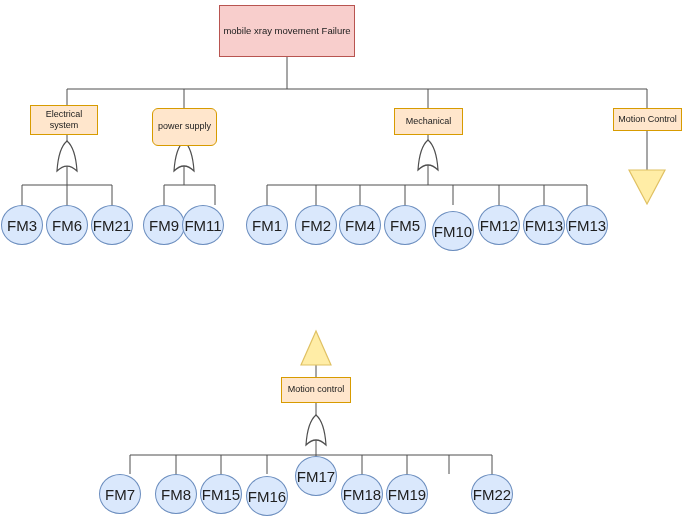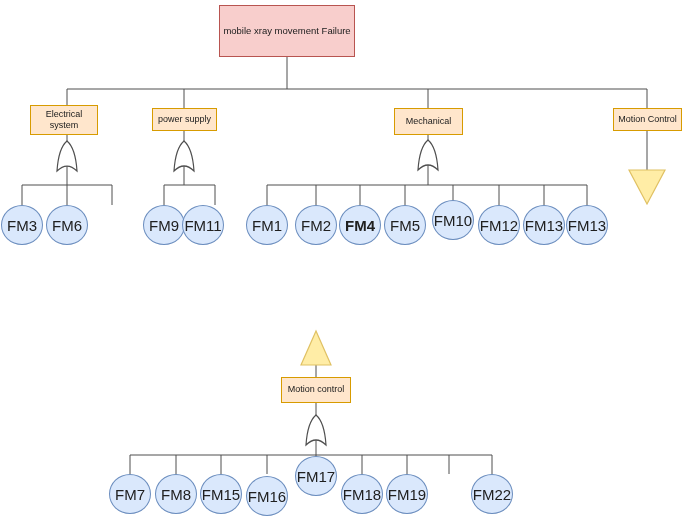--- a/index.html
+++ b/index.html
@@ -47,44 +47,45 @@
     <path style="fill:#ffffff;stroke:var(--line,#4f4f4f);" stroke-width="1.2" d="M306 445 C307 430 310 420 316 415 C322 420 325 430 326 445 Q316 435 306 445 Z"></path>
 
     <polygon style="fill:var(--transfer-fill,#ffeda6);stroke:var(--transfer-stroke,#e0c163);" stroke-width="1.2" points="629,170 665,170 647,204"></polygon>
     <polygon style="fill:var(--transfer-fill,#ffeda6);stroke:var(--transfer-stroke,#e0c163);" stroke-width="1.2" points="301,365 331,365 316,331"></polygon>
   </svg>
 
   <div class="box root" style="left:219px;top:5px;width:136px;height:52px;">mobile xray movement Failure</div>
 
   <div class="box" style="left:30px;top:105px;width:68px;height:30px;">Electrical system</div>
 
-  <div class="box" style="left:152px;top:108px;width:65px;height:23px;">power supply</div>
+  <div class="box" style="left:152px;top:108px;width:65px;height:38px;border-radius:6px;">power supply</div>
 
   <div class="box" style="left:394px;top:108px;width:69px;height:27px;">Mechanical</div>
 
   <div class="box" style="left:613px;top:108px;width:69px;height:23px;">Motion Control</div>
 
   <div class="box" style="left:281px;top:377px;width:70px;height:26px;">Motion control</div>
 
   <div class="event" style="left:1px;top:205px;">FM3</div>
   <div class="event" style="left:46px;top:205px;">FM6</div>
+  <div class="event" style="left:91px;top:205px;">FM21</div>
 
   <div class="event" style="left:143px;top:205px;">FM9</div>
   <div class="event" style="left:182px;top:205px;">FM11</div>
 
   <div class="event" style="left:246px;top:205px;">FM1</div>
   <div class="event" style="left:295px;top:205px;">FM2</div>
-  <div class="event" style="left:339px;top:205px;font-weight:bold;">FM4</div>
+  <div class="event" style="left:339px;top:205px;">FM4</div>
   <div class="event" style="left:384px;top:205px;">FM5</div>
-  <div class="event" style="left:432px;top:200px;">FM10</div>
+  <div class="event" style="left:432px;top:211px;">FM10</div>
   <div class="event" style="left:478px;top:205px;">FM12</div>
   <div class="event" style="left:523px;top:205px;">FM13</div>
   <div class="event" style="left:566px;top:205px;">FM13</div>
 
-  <div class="event" style="left:109px;top:474px;text-align:right;">FM7</div>
+  <div class="event" style="left:99px;top:474px;text-align:right;">FM7</div>
   <div class="event" style="left:155px;top:474px;">FM8</div>
   <div class="event" style="left:200px;top:474px;">FM15</div>
   <div class="event" style="left:246px;top:476px;">FM16</div>
   <div class="event" style="left:295px;top:456px;text-align:right;">FM17</div>
   <div class="event" style="left:341px;top:474px;">FM18</div>
   <div class="event" style="left:386px;top:474px;">FM19</div>
   <div class="event" style="left:471px;top:474px;">FM22</div>
 
 </div>
 

